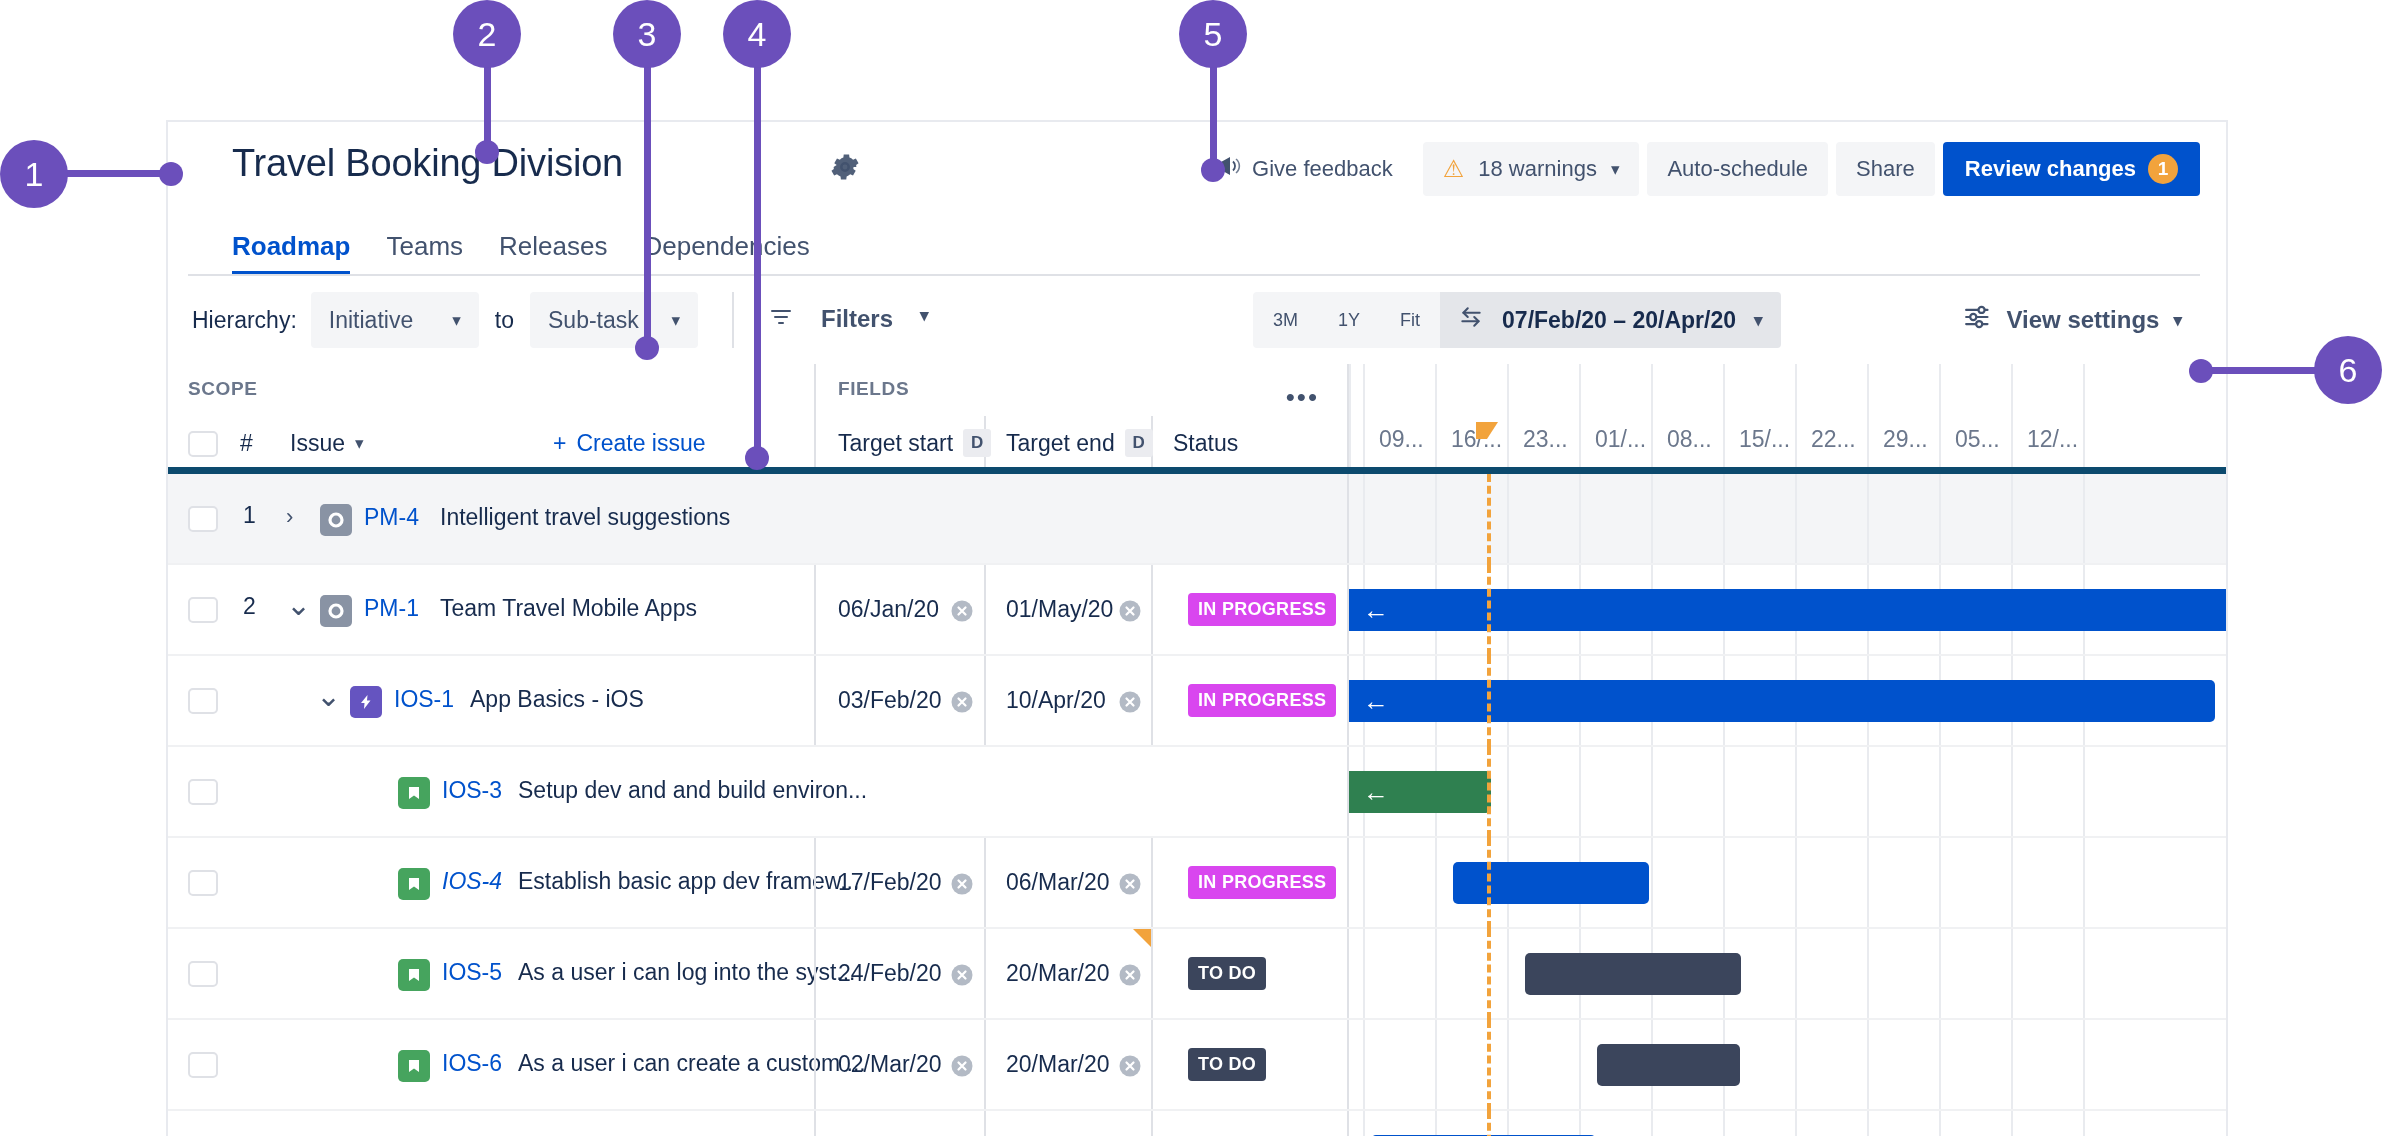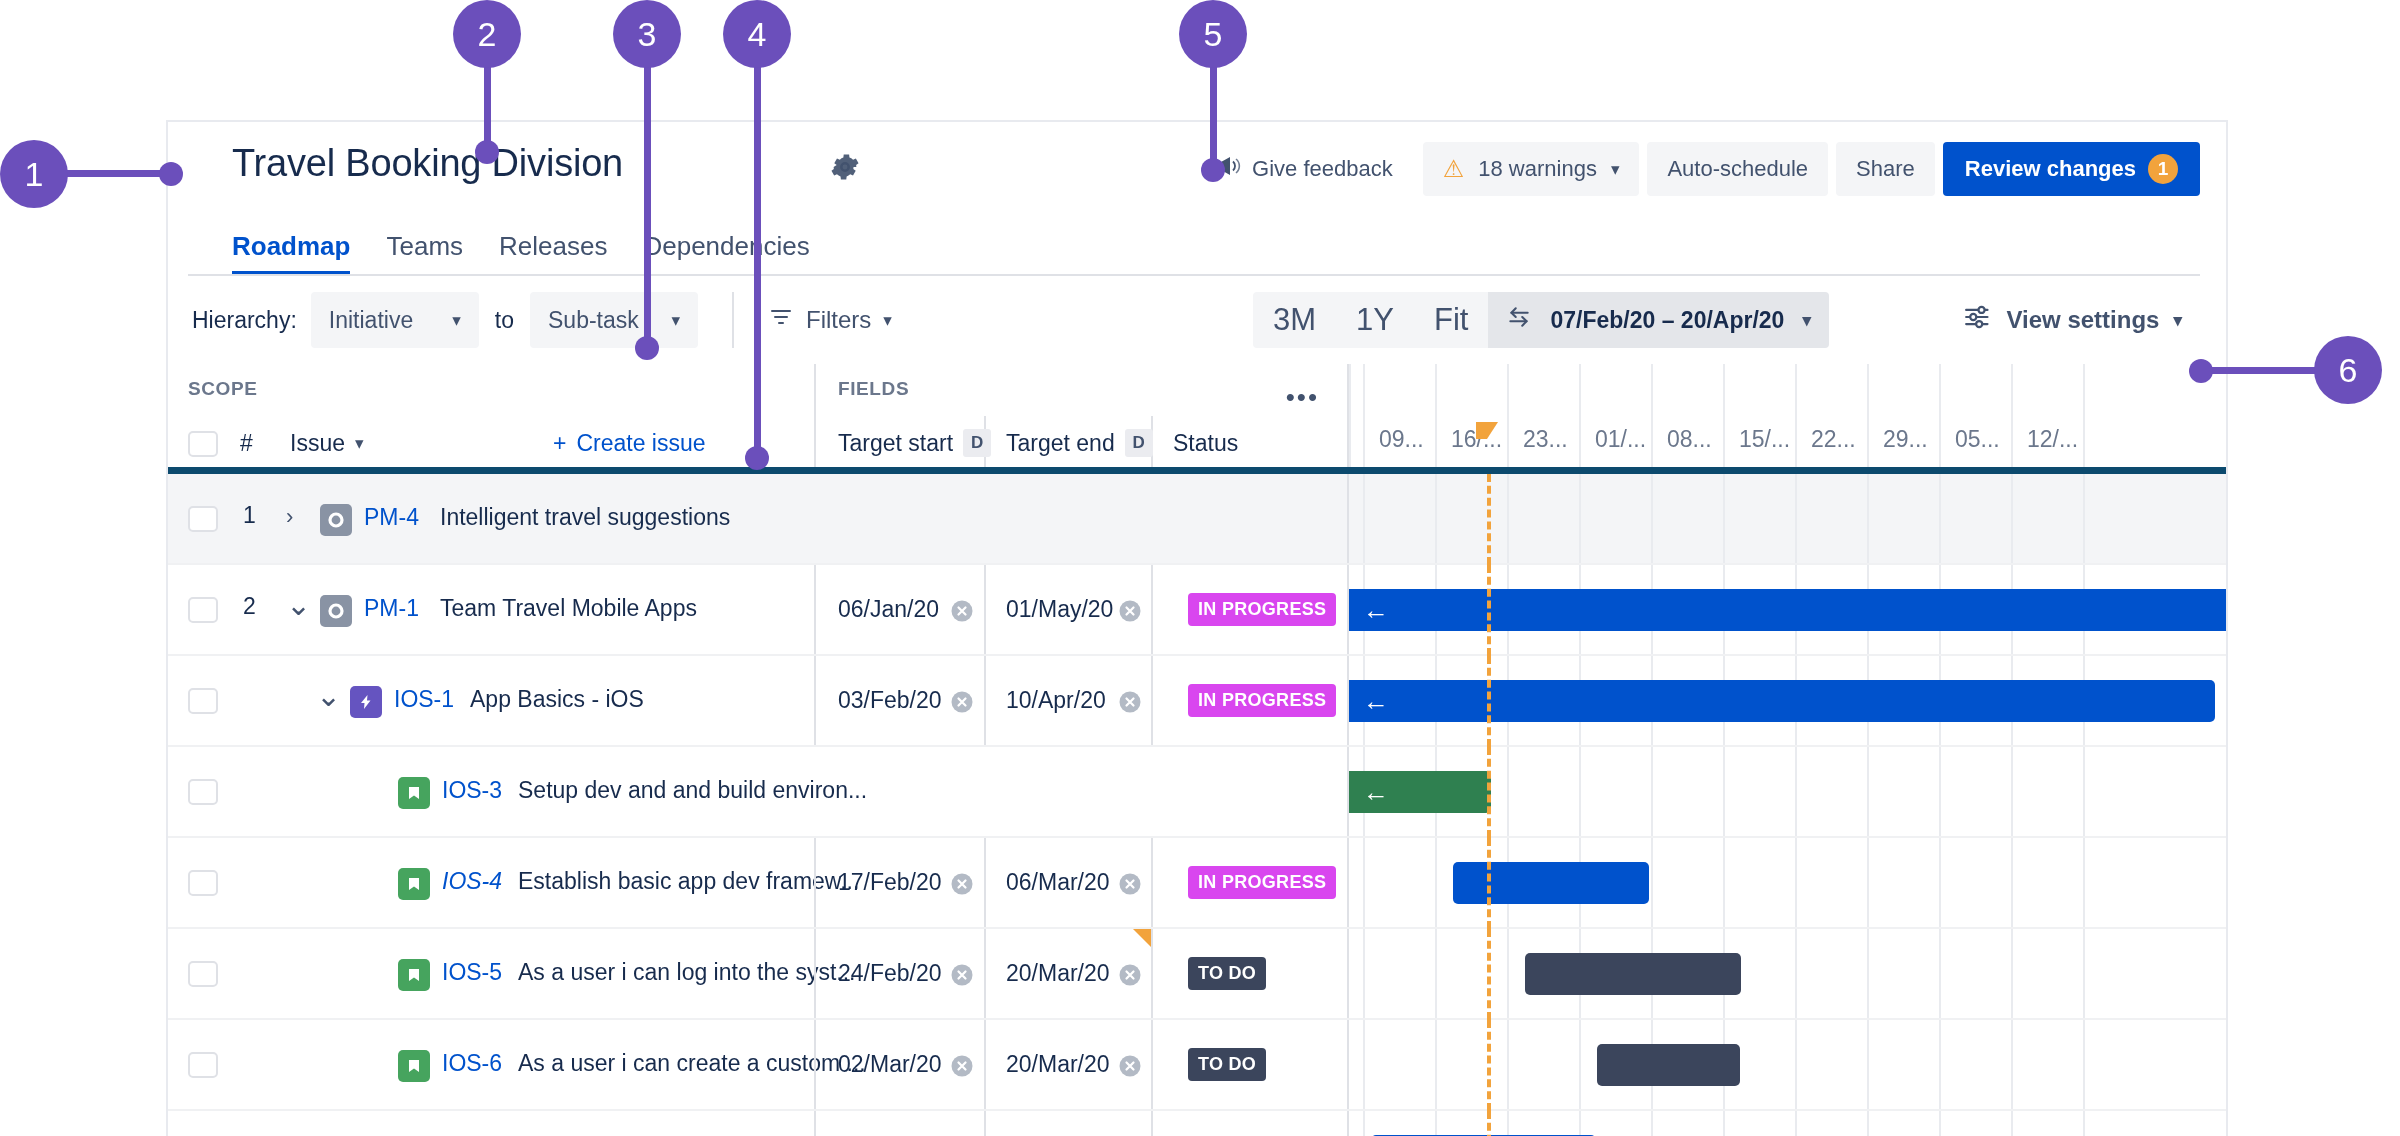--- a/index.html
+++ b/index.html
@@ -104,25 +104,25 @@
   }
   .hier-label { font-size: 23px; color: #172B4D; margin-right: 14px; }
   .sel {
     display: flex; align-items: center; justify-content: space-between;
     gap: 22px; height: 56px; padding: 0 18px;
     background: #F4F5F7; border-radius: 4px;
     font-size: 23px; color: #42526E; min-width: 168px;
   }
   .to-word { font-size: 23px; color: #172B4D; margin: 0 16px; }
   .tb-divider { width: 2px; height: 56px; background: #DFE1E6; margin: 0 34px; }
-  .filters-btn { display: flex; align-items: center; gap: 12px; font-size: 24px; color: #42526E; font-weight: 400; }
+  .filters-btn { display: flex; align-items: flex-start; gap: 27px; font-size: 24px; color: #42526E; font-weight: 700; }
   .zoom-group { position: absolute; left: 1085px; display: flex; align-items: center; }
   .zbtn {
     height: 56px; display: flex; align-items: center; justify-content: center;
-    padding: 0 20px; background: #F4F5F7; font-size: 31px; color: #42526E;
+    padding: 0 20px; background: #F4F5F7; font-size: 18px; color: #42526E;
     border-radius: 4px 0 0 4px;
   }
   .zbtn.mid { border-radius: 0; }
   .daterange {
     height: 56px; display: flex; align-items: center; gap: 18px;
     padding: 0 18px; background: #E4E6EA; border-radius: 0 4px 4px 0;
     font-size: 23px; color: #172B4D; font-weight: 700;
   }
   .view-settings {
     position: absolute; right: 44px; display: flex; align-items: center; gap: 14px;

